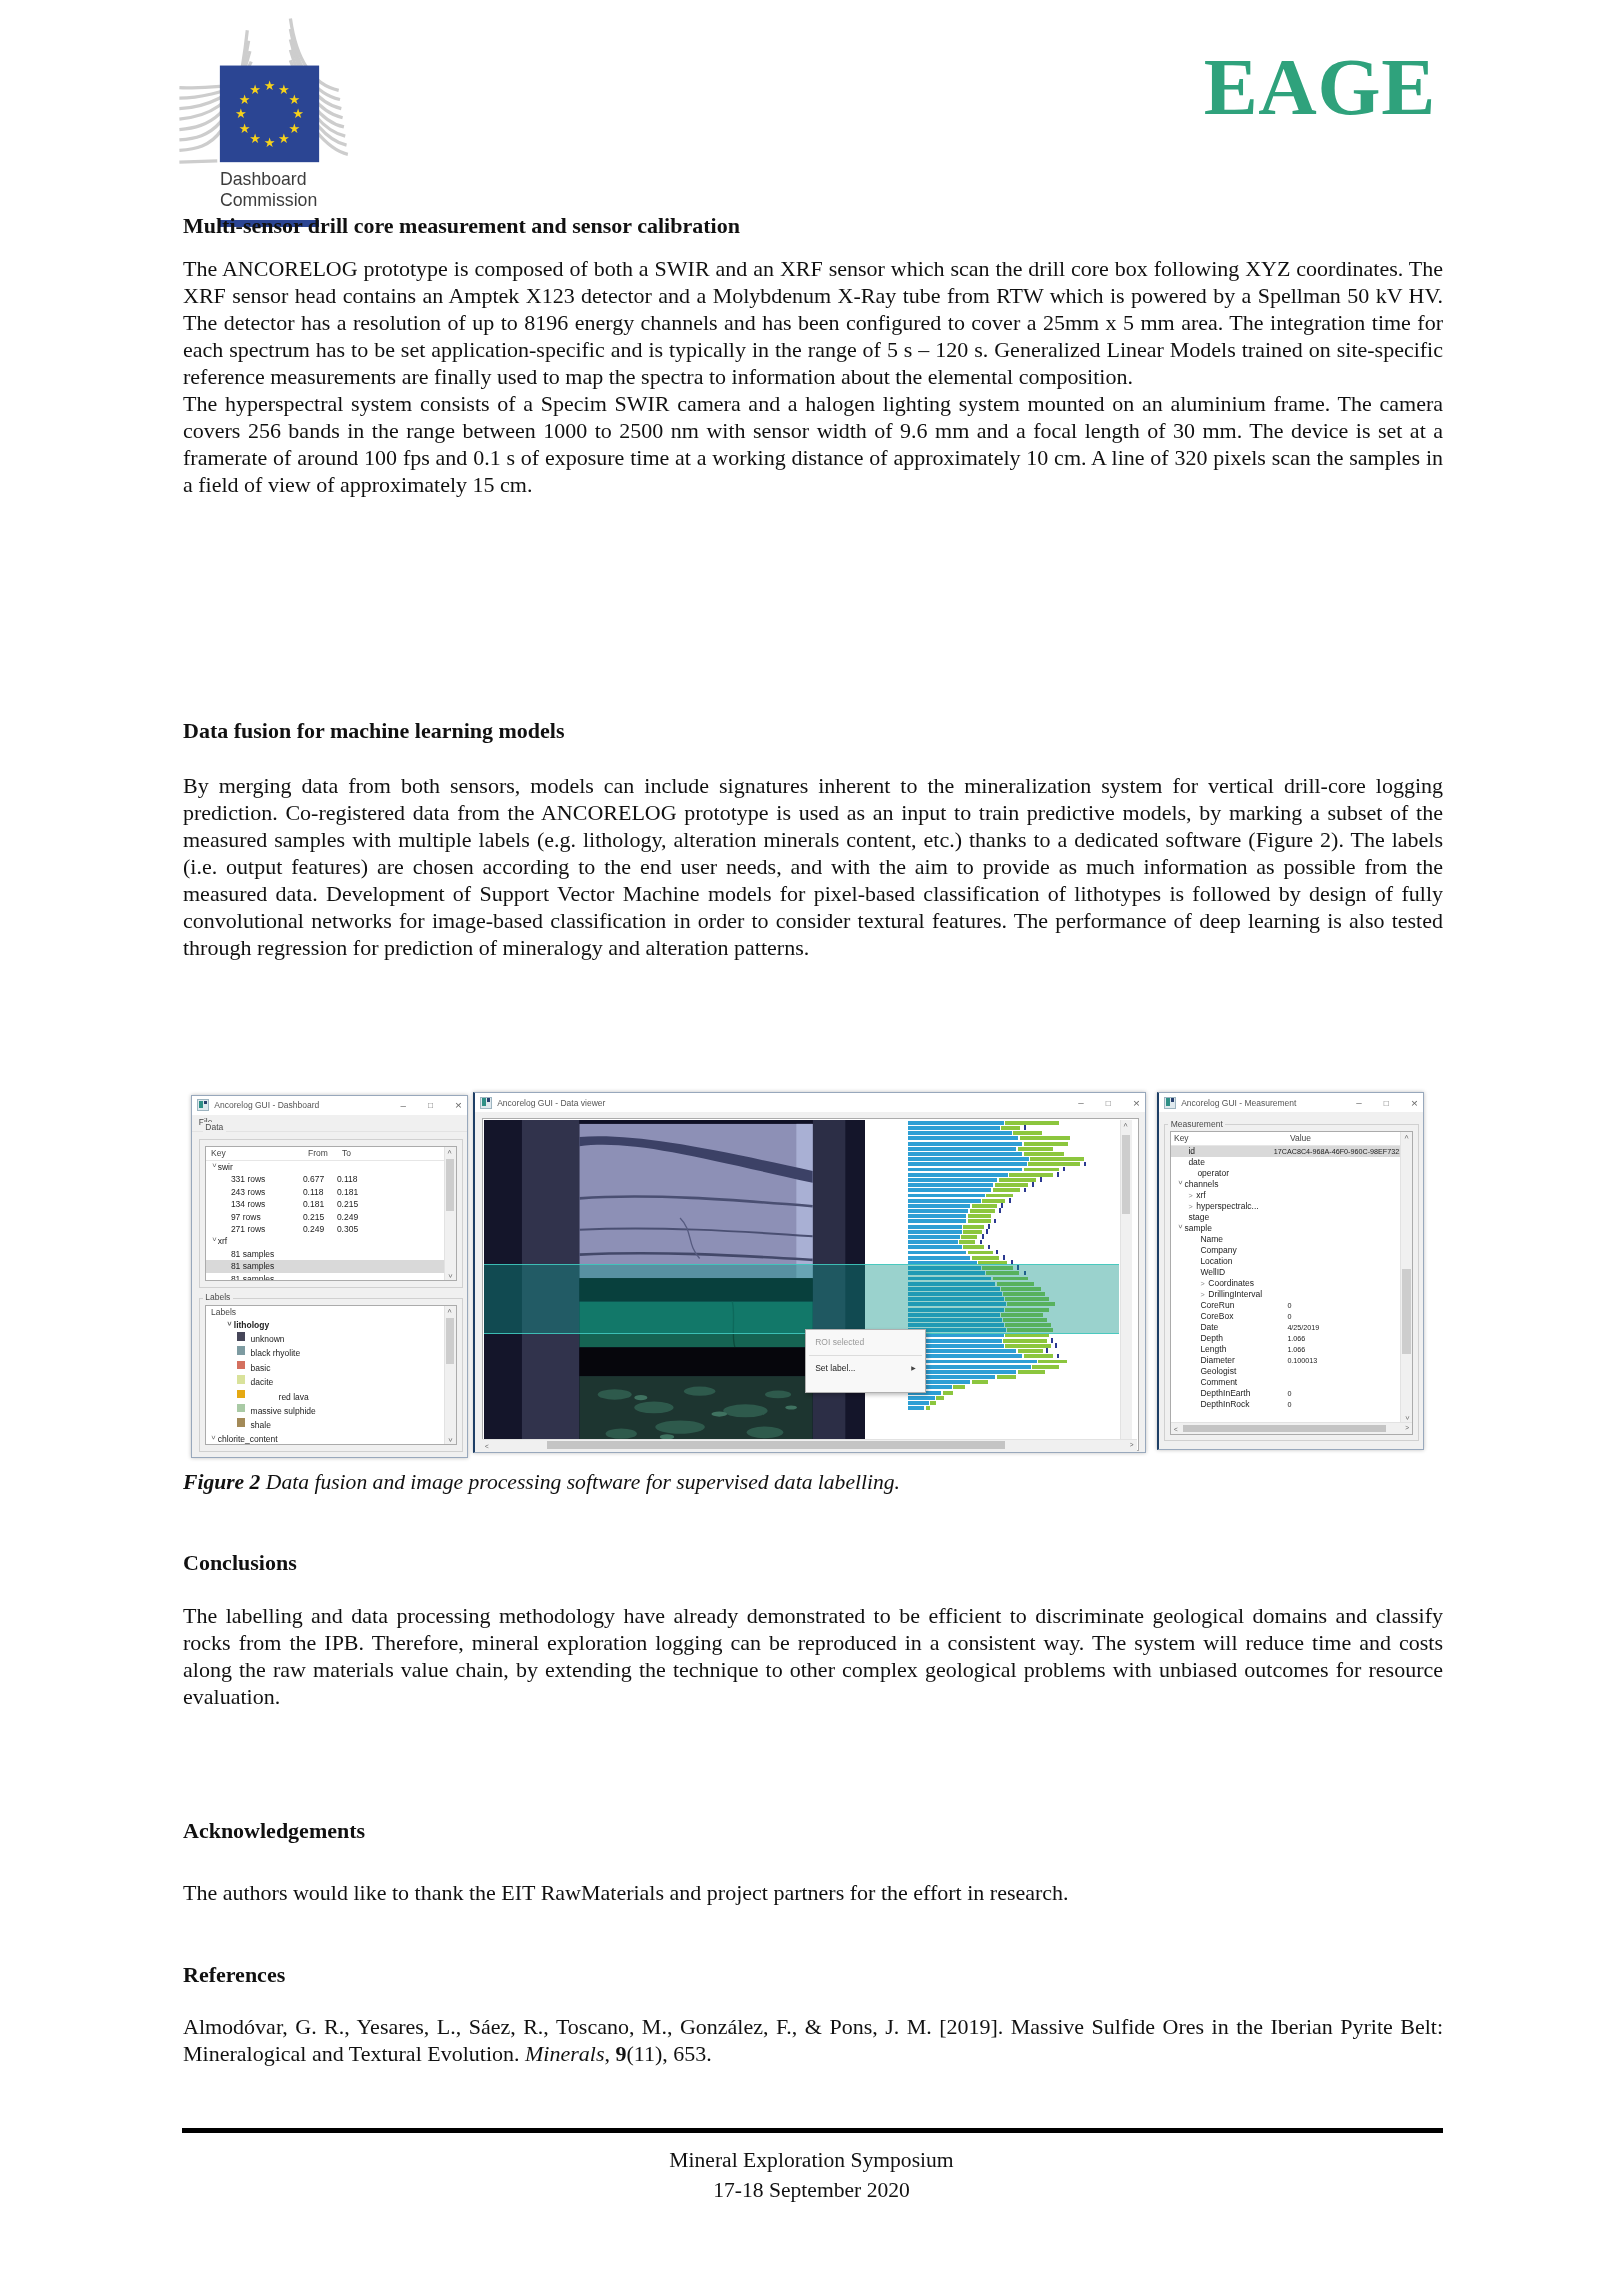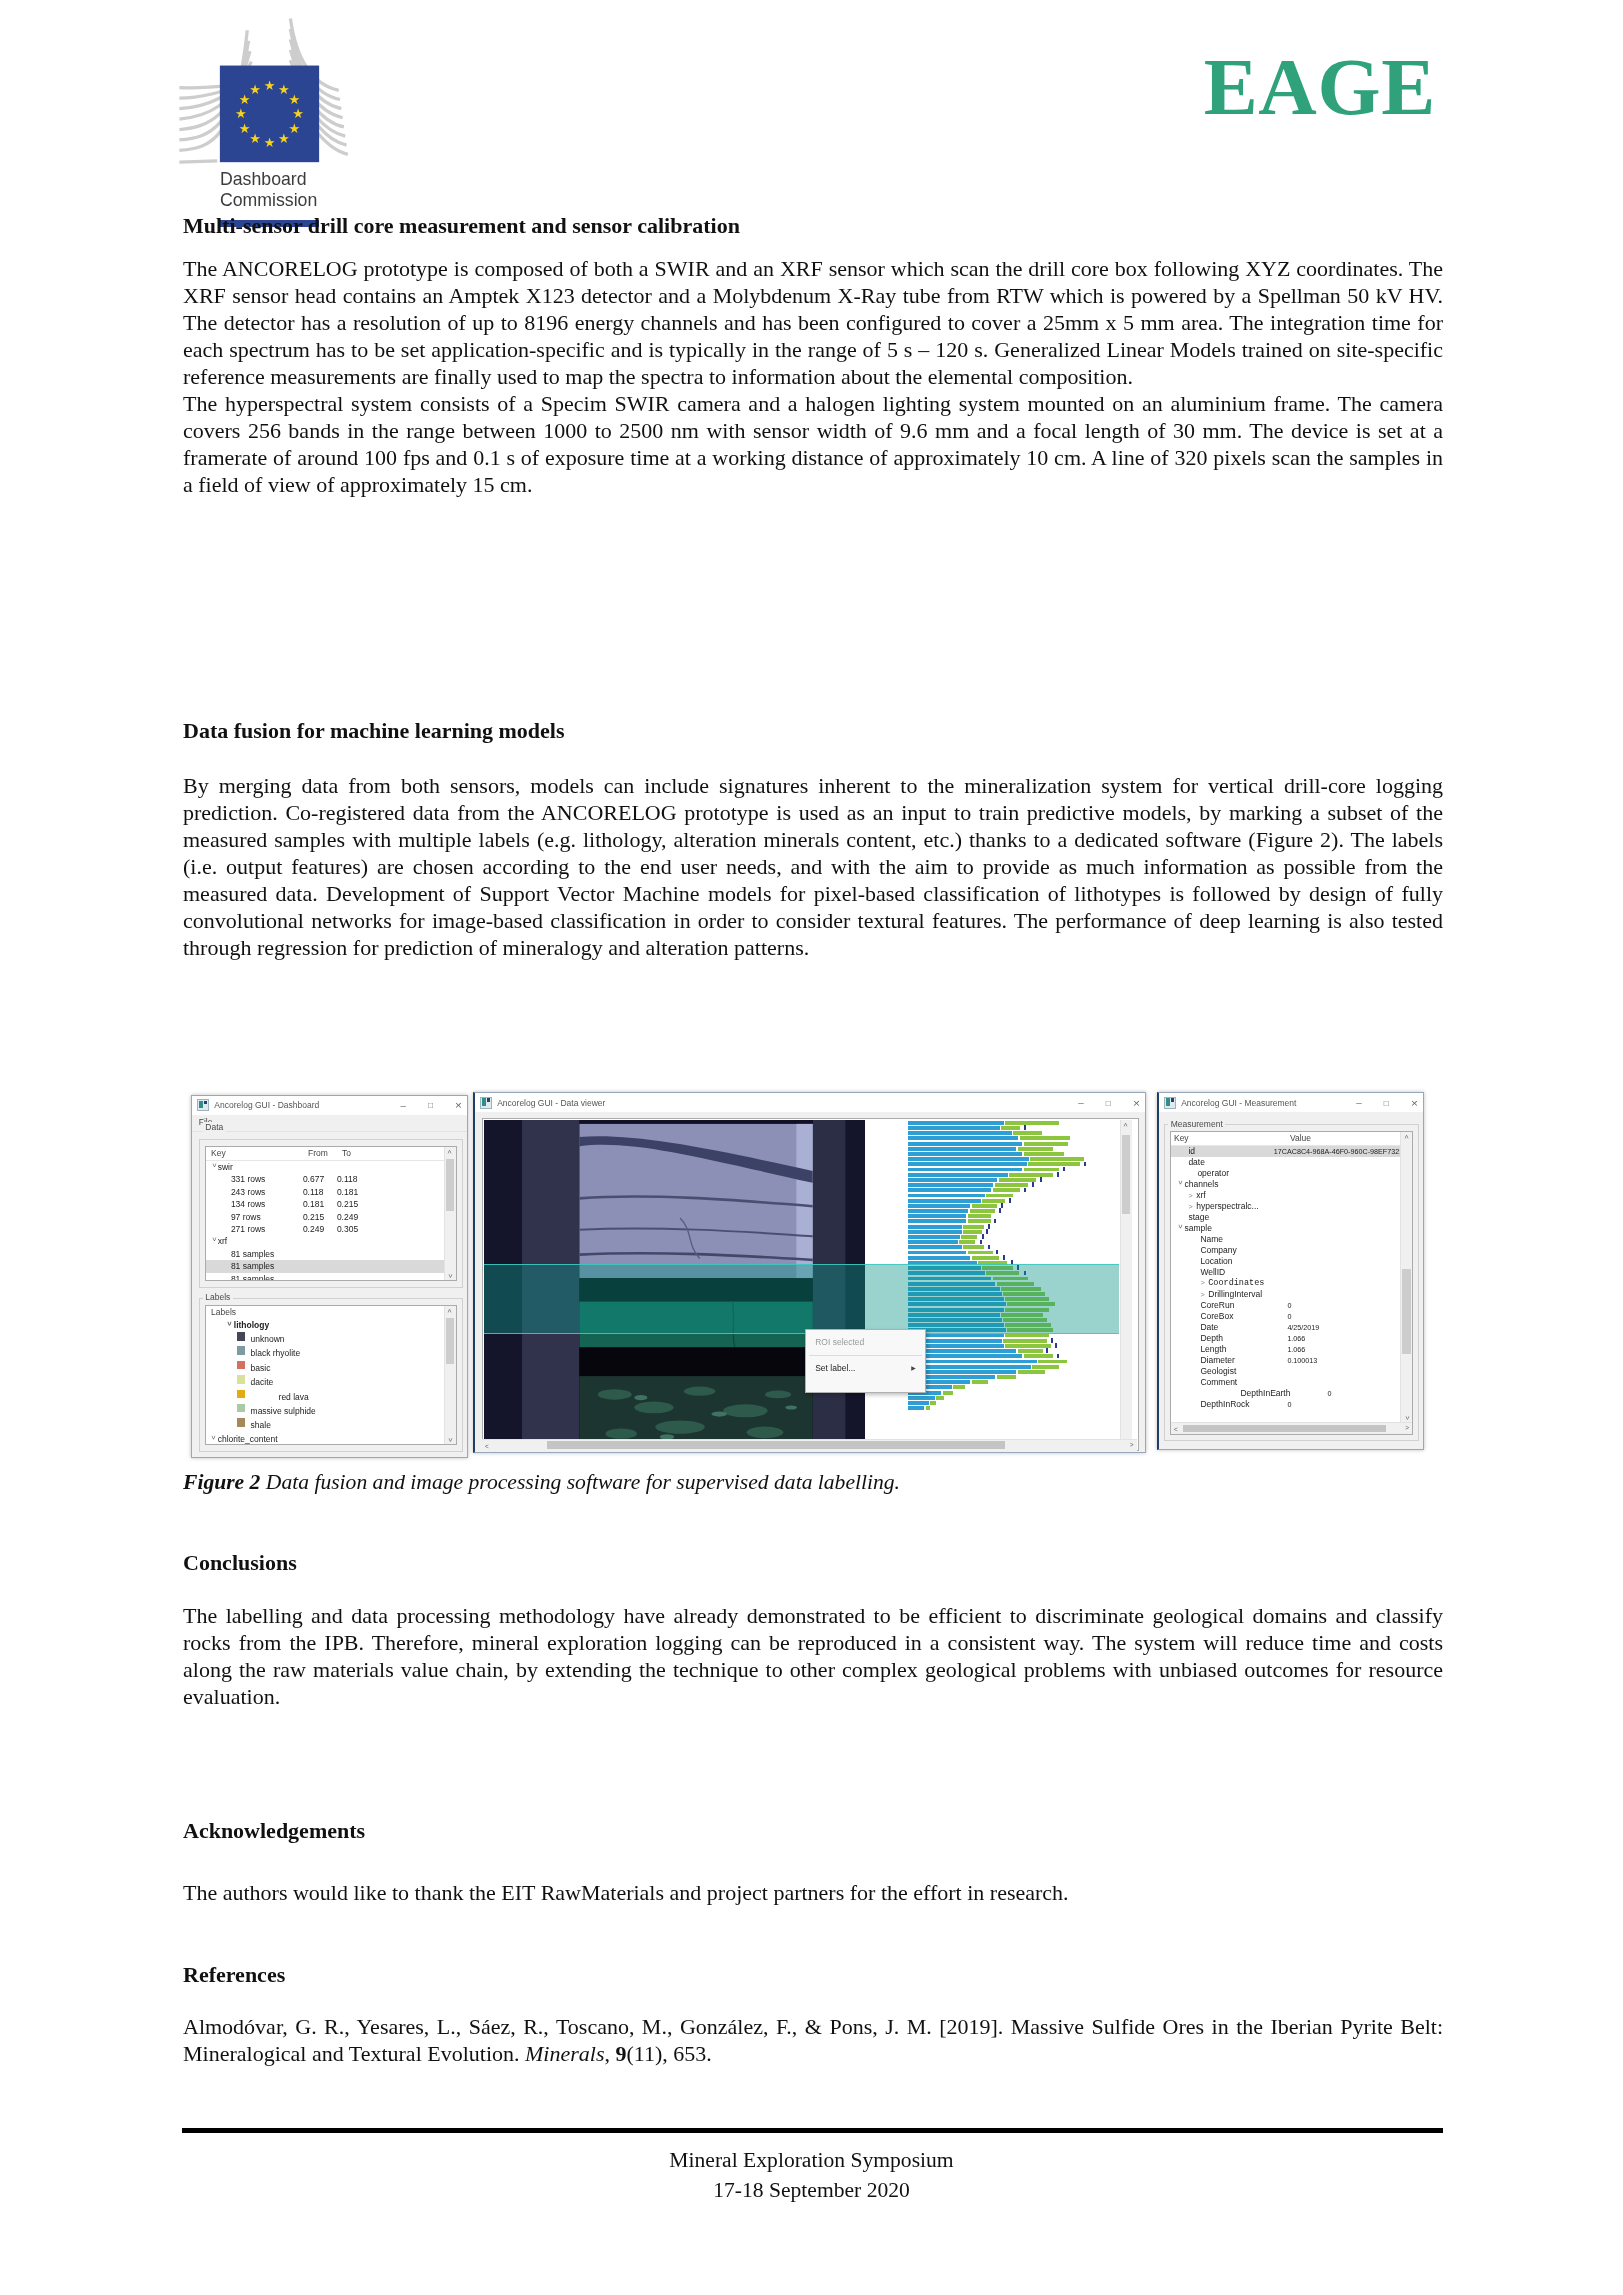--- a/index.html
+++ b/index.html
@@ -665,21 +665,21 @@
               </div>
               <div class="trow" style="height: 11px; line-height: 11px;">
                 <span style="display: inline-block; width: 116px; overflow: hidden; white-space: nowrap; padding-left: 29px; box-sizing: border-box;"><span>Location</span></span>
                 <span style="font-size: 7.2px;"></span>
               </div>
               <div class="trow" style="height: 11px; line-height: 11px;">
                 <span style="display: inline-block; width: 116px; overflow: hidden; white-space: nowrap; padding-left: 29px; box-sizing: border-box;"><span>WellID</span></span>
                 <span style="font-size: 7.2px;"></span>
               </div>
               <div class="trow" style="height: 11px; line-height: 11px;">
-                <span style="display: inline-block; width: 116px; overflow: hidden; white-space: nowrap; padding-left: 29px; box-sizing: border-box; font-family: Liberation Mono, monospace;"><span class="chev col">&gt;</span><span>Coordinates</span></span>
+                <span style="display: inline-block; width: 116px; overflow: hidden; white-space: nowrap; padding-left: 29px; box-sizing: border-box;"><span class="chev col">&gt;</span><span>Coordinates</span></span>
                 <span style="font-size: 7.2px;"></span>
               </div>
               <div class="trow" style="height: 11px; line-height: 11px;">
                 <span style="display: inline-block; width: 116px; overflow: hidden; white-space: nowrap; padding-left: 29px; box-sizing: border-box;"><span class="chev col">&gt;</span><span>DrillingInterval</span></span>
                 <span style="font-size: 7.2px;"></span>
               </div>
               <div class="trow" style="height: 11px; line-height: 11px;">
                 <span style="display: inline-block; width: 116px; overflow: hidden; white-space: nowrap; padding-left: 29px; box-sizing: border-box;"><span>CoreRun</span></span>
                 <span style="font-size: 7.2px;">0</span>
               </div>
@@ -705,21 +705,21 @@
               </div>
               <div class="trow" style="height: 11px; line-height: 11px;">
                 <span style="display: inline-block; width: 116px; overflow: hidden; white-space: nowrap; padding-left: 29px; box-sizing: border-box;"><span>Geologist</span></span>
                 <span style="font-size: 7.2px;"></span>
               </div>
               <div class="trow" style="height: 11px; line-height: 11px;">
                 <span style="display: inline-block; width: 116px; overflow: hidden; white-space: nowrap; padding-left: 29px; box-sizing: border-box;"><span>Comment</span></span>
                 <span style="font-size: 7.2px;"></span>
               </div>
               <div class="trow" style="height: 11px; line-height: 11px;">
-                <span style="display: inline-block; width: 116px; overflow: hidden; white-space: nowrap; padding-left: 29px; box-sizing: border-box; margin-left: 40px;"><span>DepthInEarth</span></span>
+                <span style="display: inline-block; width: 116px; overflow: hidden; white-space: nowrap; padding-left: 29px; box-sizing: border-box;"><span>DepthInEarth</span></span>
                 <span style="font-size: 7.2px;">0</span>
               </div>
               <div class="trow" style="height: 11px; line-height: 11px;">
                 <span style="display: inline-block; width: 116px; overflow: hidden; white-space: nowrap; padding-left: 29px; box-sizing: border-box;"><span>DepthInRock</span></span>
                 <span style="font-size: 7.2px;">0</span>
               </div>
             </div>
           <div class="vsb" style="bottom:10.5px;">
             <span class="ar up"><span class="rot-up">&gt;</span></span>
             <span class="thumb" style="top:137px;height:85px;"></span>

